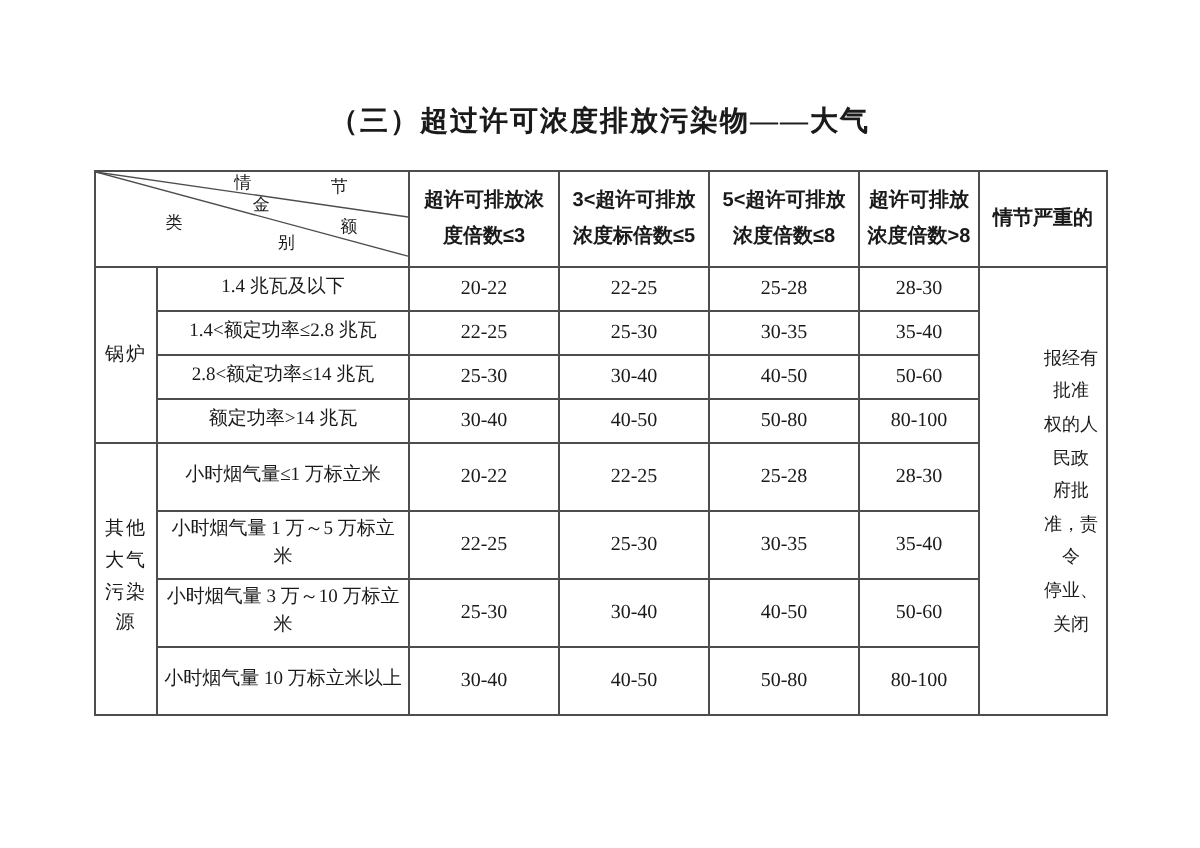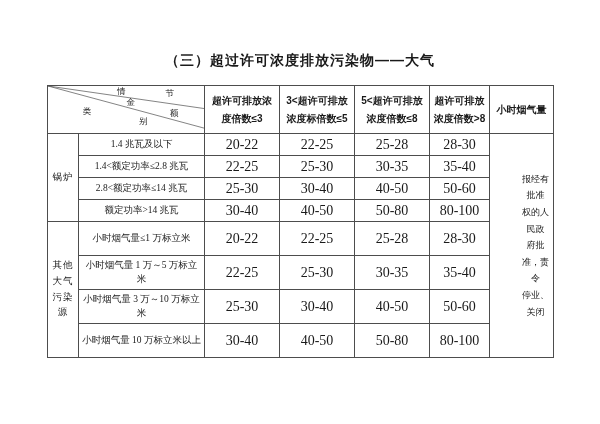--- a/index.html
+++ b/index.html
@@ -12,21 +12,21 @@
   }
   .page{
     position:absolute;left:0;top:0;width:600px;height:424px;
     background:#ffffff;
     box-shadow:0 0 3px rgba(0,0,0,.25);
     overflow:hidden;
   }
   .title{
     position:absolute;left:0;top:52px;width:600px;
     text-align:center;
-    font-family:Liberation Sans, sans-serif;
+    font-family:Liberation Serif, serif;
     font-weight:bold;font-size:14px;letter-spacing:1px;
   }
   .unit{
     position:absolute;left:458px;top:69px;width:95px;
     text-align:right;
     font-family:"Liberation Sans","DejaVu Sans",sans-serif;
     font-weight:bold;font-size:10.5px;
   }
   table.tbl{
     position:absolute;left:47px;top:85px;
@@ -47,21 +47,21 @@
     font-family:"Liberation Sans","DejaVu Sans",sans-serif;
     font-weight:bold;font-size:10px;line-height:1.8;
   }
   td.grp{font-size:9.5px;letter-spacing:1px;}
   .vwrap{
     display:inline-block;width:22px;
     word-break:break-all;line-height:1.65;
     font-size:9.5px;letter-spacing:1px;text-align:center;
   }
   td.lbl{font-size:9.5px;line-height:1.45;}
-  td.val{font-size:14px;font-family:"Liberation Serif","DejaVu Serif",serif;}
+  td.val{font-size:10px;font-family:"Liberation Serif","DejaVu Serif",serif;}
   td.severe{font-size:9px;}
   .severe-line{line-height:1.85;text-align:center;margin-left:28px;}
   th.corner{position:relative;padding:0;}
   .corner svg{position:absolute;left:0;top:0;width:100%;height:100%;}
   .cc{
     position:absolute;font-size:8.5px;font-weight:normal;
     font-family:"Liberation Serif","DejaVu Serif",serif;
     transform:translate(-50%,-50%);
   }
   .c-qing{left:47%;top:13%;}
@@ -118,21 +118,21 @@
       </th>
       <th class="colhead">
         <div>5&lt;超许可排放</div>
         <div>浓度倍数≤8</div>
       </th>
       <th class="colhead">
         <div>超许可排放</div>
         <div>浓度倍数&gt;8</div>
       </th>
       <th class="colhead">
-        <div>小时烟气量</div>
+        <div>情节严重的</div>
       </th>
     </tr>
 
     <tr class="rs">
       <td class="grp" rowspan="4">锅炉</td>
       <td class="lbl">1.4 兆瓦及以下</td>
       <td class="val">20-22</td>
       <td class="val">22-25</td>
       <td class="val">25-28</td>
       <td class="val">28-30</td>

